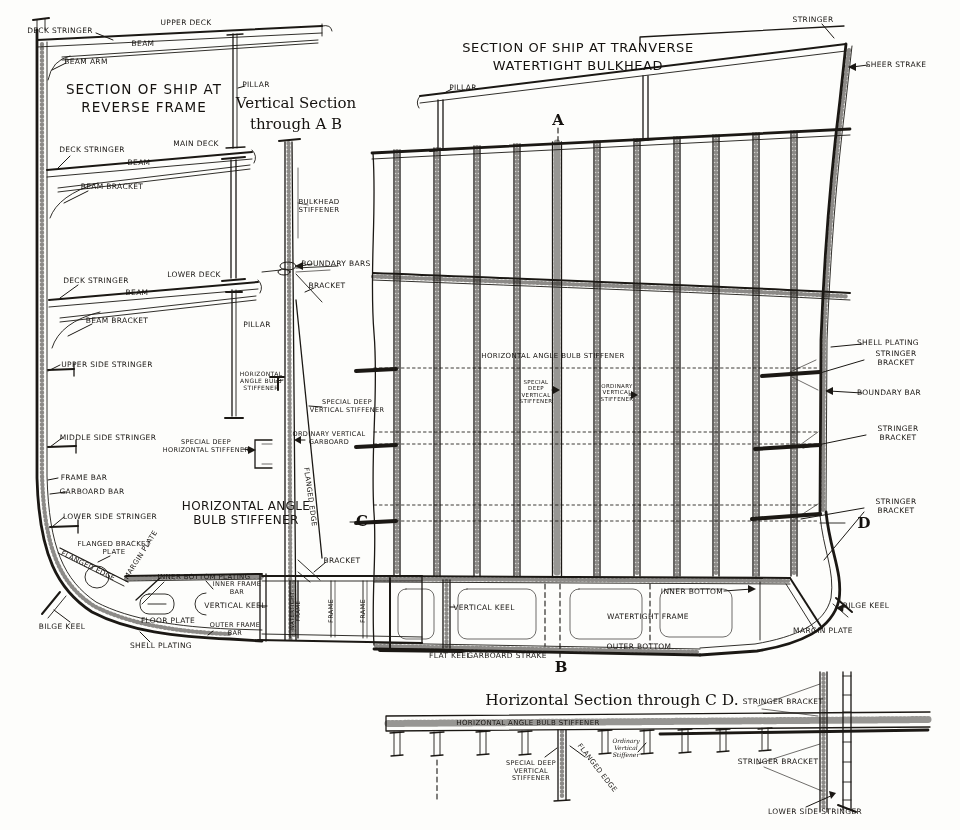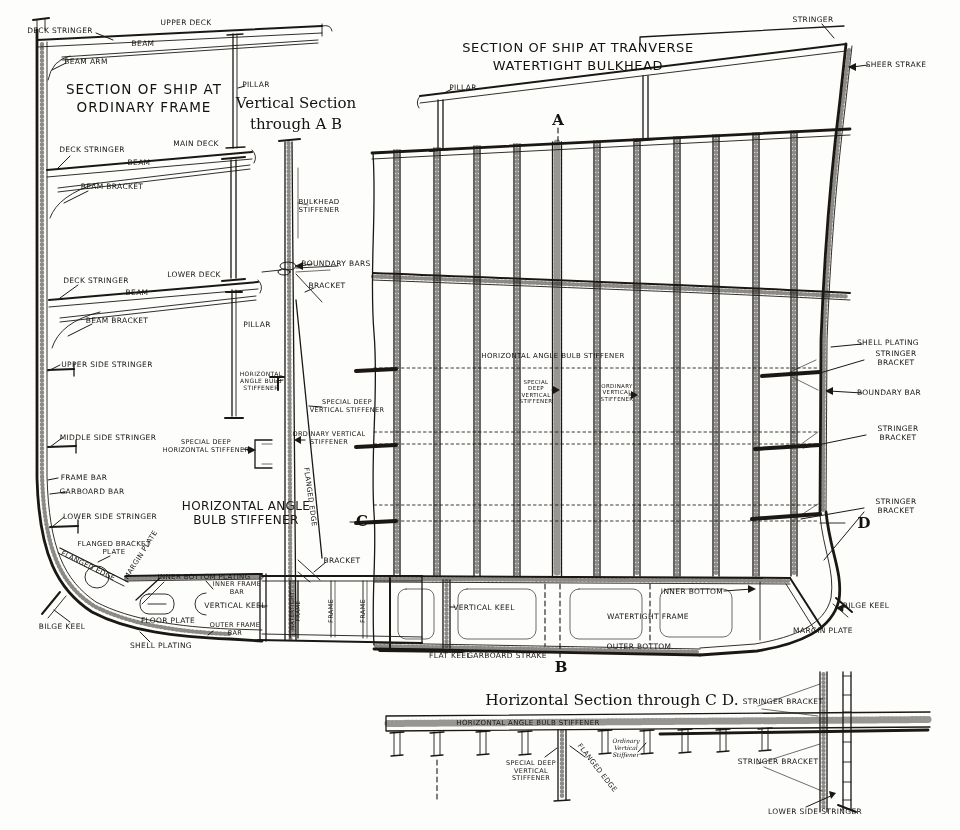--- a/index.html
+++ b/index.html
@@ -323,21 +323,21 @@
       <path class="ld" d="M455,607 L450,607"></path>
       <path class="ld" d="M585,757 L570,746"></path>
       <path class="ld" d="M545,757 L557,748"></path>
       <path class="ld" d="M638,752 L646,743"></path>
       <path class="ld" d="M806,807 L833,795"></path>
         <polygon class="fill" points="836,793 829,791 831,799"></polygon>
     </g>
   </svg>
 
   <div class="title-hand" style="left:144px;top:98px">SECTION OF SHIP AT
-ORDINARY FRAME</div>
+REVERSE FRAME</div>
   <div class="title-hand" style="left:578px;top:57px;font-size:13px;letter-spacing:.6px">SECTION OF SHIP AT TRANVERSE
 WATERTIGHT BULKHEAD</div>
   <div class="title-serif" style="left:296px;top:114px">Vertical Section
 through A B</div>
   <div class="title-serif" style="left:612px;top:701px;font-size:15.5px">Horizontal Section through C D.</div>
 
   <div class="marker" style="left:558px;top:120px">A</div>
   <div class="marker" style="left:561px;top:667px">B</div>
   <div class="marker" style="left:362px;top:521px">C</div>
   <div class="marker" style="left:864px;top:523px">D</div>
@@ -378,21 +378,21 @@
       <div class="lbl" style="left: 319px; top: 206px; font-size: 7px; transform: translate(-50%, -50%) rotate(0deg);">BULKHEAD
 STIFFENER</div>
       <div class="lbl" style="left: 336px; top: 264px; transform: translate(-50%, -50%) rotate(0deg);">BOUNDARY BARS</div>
       <div class="lbl" style="left: 327px; top: 286px; transform: translate(-50%, -50%) rotate(0deg);">BRACKET</div>
       <div class="lbl" style="left: 261px; top: 381px; font-size: 6px; transform: translate(-50%, -50%) rotate(0deg);">HORIZONTAL
 ANGLE BULB
 STIFFENER</div>
       <div class="lbl" style="left: 347px; top: 407px; font-size: 6.5px; transform: translate(-50%, -50%) rotate(0deg);">SPECIAL DEEP
 VERTICAL STIFFENER</div>
       <div class="lbl" style="left: 329px; top: 439px; font-size: 6.5px; transform: translate(-50%, -50%) rotate(0deg);">ORDINARY VERTICAL
-STIFFENER</div>
+GARBOARD</div>
       <div class="lbl" style="left: 206px; top: 447px; font-size: 6.5px; transform: translate(-50%, -50%) rotate(0deg);">SPECIAL DEEP
 HORIZONTAL STIFFENER</div>
       <div class="lbl" style="left: 246px; top: 513px; font-size: 12px; transform: translate(-50%, -50%) rotate(0deg);">HORIZONTAL ANGLE
 BULB STIFFENER</div>
       <div class="lbl" style="left: 310px; top: 497px; font-size: 7px; transform: translate(-50%, -50%) rotate(82deg);">FLANGED EDGE</div>
       <div class="lbl" style="left: 342px; top: 561px; transform: translate(-50%, -50%) rotate(0deg);">BRACKET</div>
       <div class="lbl" style="left: 295px; top: 611px; font-size: 5.5px; transform: translate(-50%, -50%) rotate(-90deg);">WATERTIGHT
 FRAME</div>
       <div class="lbl" style="left: 332px; top: 611px; font-size: 6.5px; transform: translate(-50%, -50%) rotate(-90deg);">FRAME</div>
       <div class="lbl" style="left: 364px; top: 611px; font-size: 6.5px; transform: translate(-50%, -50%) rotate(-90deg);">FRAME</div>

